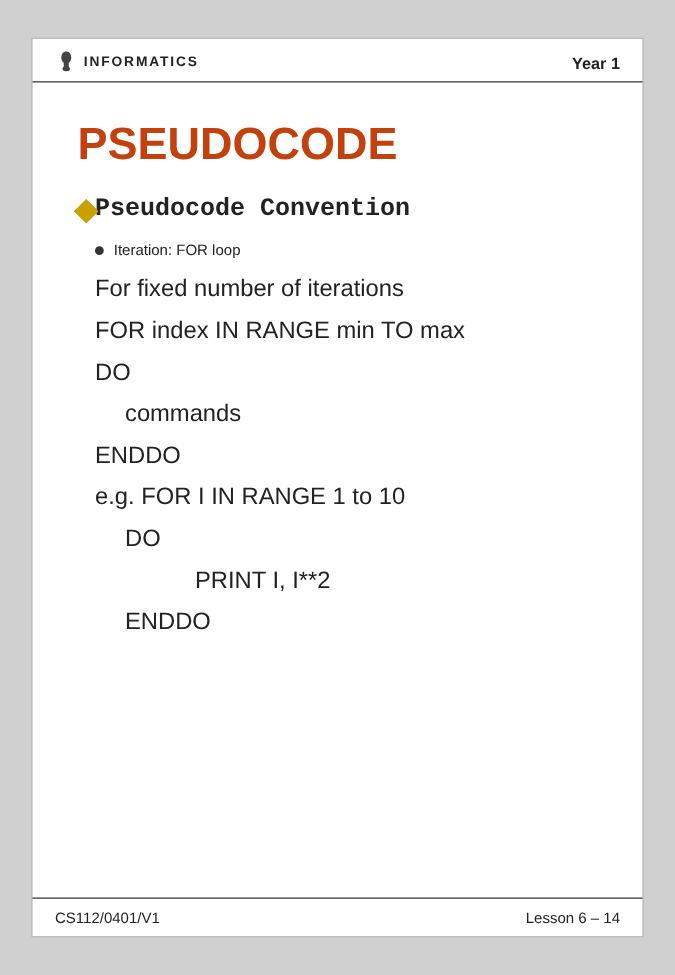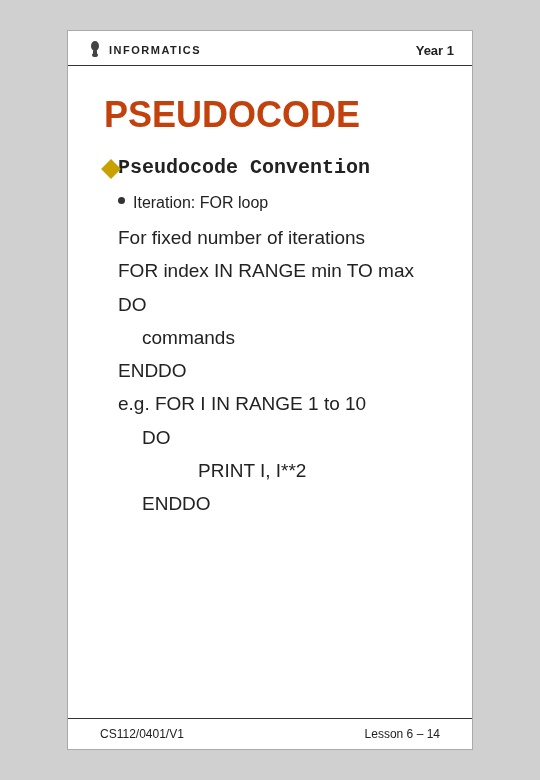--- a/index.html
+++ b/index.html
@@ -12,21 +12,21 @@
       width: 540px;
       height: 780px;
       background: #d0d0d0;
       display: flex;
       align-items: center;
       justify-content: center;
       font-family: Arial, Helvetica, sans-serif;
     }
 
     .slide {
-      width: 406px;
+      width: 490px;
       height: 720px;
       background: #ffffff;
       border: 1.5px solid #aaaaaa;
       position: relative;
       display: flex;
       flex-direction: column;
     }
 
     .header {
       display: flex;
@@ -108,21 +108,21 @@
     .bullet-dot {
       width: 7px;
       height: 7px;
       background: #333333;
       border-radius: 50%;
       flex-shrink: 0;
       margin-top: 6px;
     }
 
     .bullet-text {
-      font-size: 16px;
+      font-size: 12px;
       color: #222222;
       line-height: 1.5;
     }
 
     .code-block {
       font-size: 19px;
       color: #222222;
       line-height: 1.75;
       margin-left: 0px;
       font-family: Arial, Helvetica, sans-serif;
@@ -137,21 +137,21 @@
     }
 
     .indent2 {
       margin-left: 80px;
     }
 
     .footer {
       display: flex;
       align-items: center;
       justify-content: space-between;
-      padding: 8px 32px;
+      padding: 8px 18px;
       border-top: 1.5px solid #333333;
     }
 
     .footer-left {
       font-size: 12px;
       color: #222222;
     }
 
     .footer-right {
       font-size: 12px;

